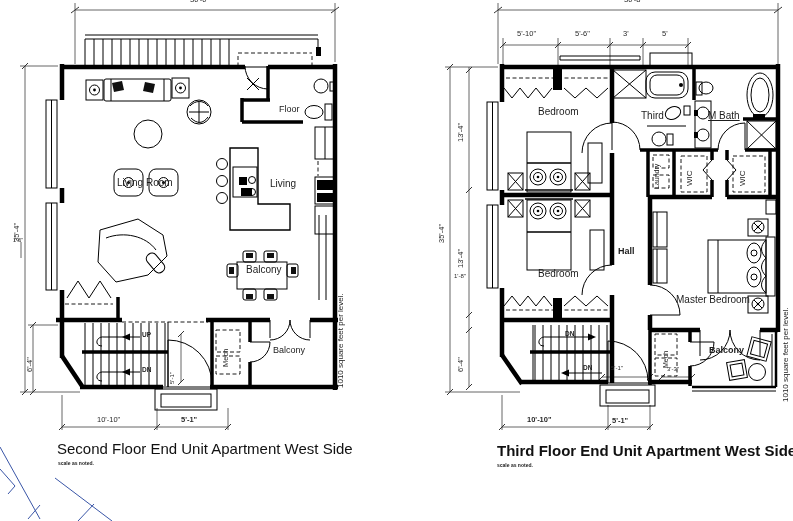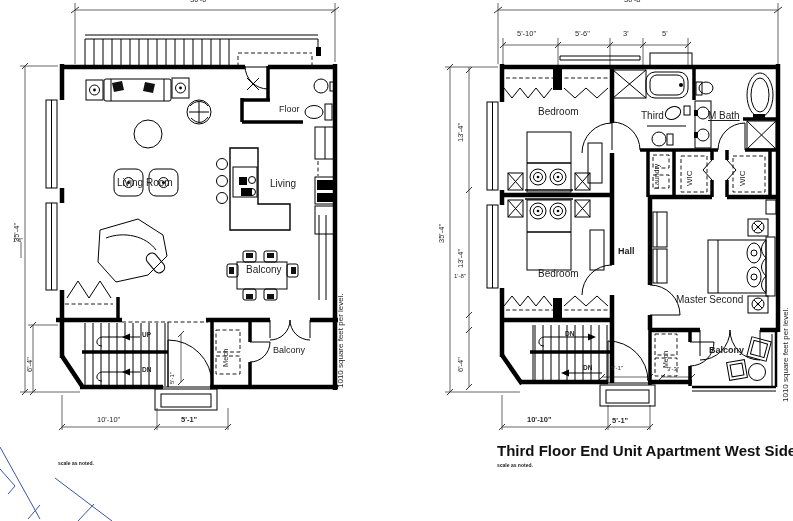--- a/index.html
+++ b/index.html
@@ -361,20 +361,21 @@
 
 <div class="lbl room" style="left:117px;top:149px;margin-top:29px;">Living Room</div>
 <div class="lbl room" style="left:270px;top:179px;">Living</div>
 <div class="lbl room" style="left:246px;top:265px;">Balcony</div>
 <div class="lbl room-s" style="left:279px;top:105px;">Floor</div>
 <div class="lbl rot" style="left:222px;top:367px;font-size:7.5px;">Mech</div>
 <div class="lbl room-s" style="left:273px;top:346px;">Balcony</div>
 <div class="lbl stair" style="left:142px;top:332px;">UP</div>
 <div class="lbl stair" style="left:142px;top:367px;">DN</div>
 <div class="lbl note rot" style="left:337px;top:388px;">1010 square feet per level.</div>
+<div class="lbl title" style="left:57px;top:441px;">Second Floor End Unit Apartment West Side</div>
 <div class="lbl scale" style="left:58px;top:461px;">scale as noted.</div>
 
 <div class="lbl dim" style="left:624px;top:-4px;">30'-8"</div>
 <div class="lbl dim" style="left:517px;top:30px;">5'-10"</div>
 <div class="lbl dim" style="left:575px;top:30px;">5'-6"</div>
 <div class="lbl dim" style="left:623px;top:30px;">3'</div>
 <div class="lbl dim" style="left:662px;top:30px;">5'</div>
 <div class="lbl dim rot" style="left:438px;top:243px;">35'-4"</div>
 <div class="lbl dim rot" style="left:457px;top:142px;">13'-4"</div>
 <div class="lbl dim rot" style="left:457px;top:268px;">13'-4"</div>
@@ -386,21 +387,21 @@
 <div class="lbl dim-sm" style="left:667px;top:366px;">3'-3"</div>
 
 <div class="lbl room" style="left:538px;top:107px;">Bedroom</div>
 <div class="lbl room" style="left:538px;top:269px;">Bedroom</div>
 <div class="lbl room" style="left:641px;top:111px;">Third</div>
 <div class="lbl room" style="left:708px;top:111px;text-decoration:underline;">M Bath</div>
 <div class="lbl rot" style="left:653px;top:189px;font-size:7px;">Laundry</div>
 <div class="lbl rot" style="left:686px;top:186px;font-size:8px;">WIC</div>
 <div class="lbl rot" style="left:739px;top:186px;font-size:8px;">WIC</div>
 <div class="lbl room-s bold" style="left:618px;top:247px;">Hall</div>
-<div class="lbl room" style="left:676px;top:295px;">Master Second</div>
+<div class="lbl room" style="left:676px;top:295px;">Master Bedroom</div>
 <div class="lbl rot" style="left:662px;top:368px;font-size:7px;">Mech</div>
 <div class="lbl room-s bold" style="left:709px;top:346px;">Balcony</div>
 <div class="lbl stair" style="left:565px;top:331px;">DN</div>
 <div class="lbl stair" style="left:583px;top:365px;">DN</div>
 <div class="lbl note rot" style="left:782px;top:402px;">1010 square feet per level.</div>
 <div class="lbl title bold" style="left:497px;top:443px;">Third Floor End Unit Apartment West Side</div>
 <div class="lbl scale" style="left:497px;top:463px;">scale as noted.</div>
 
 </div>
 

